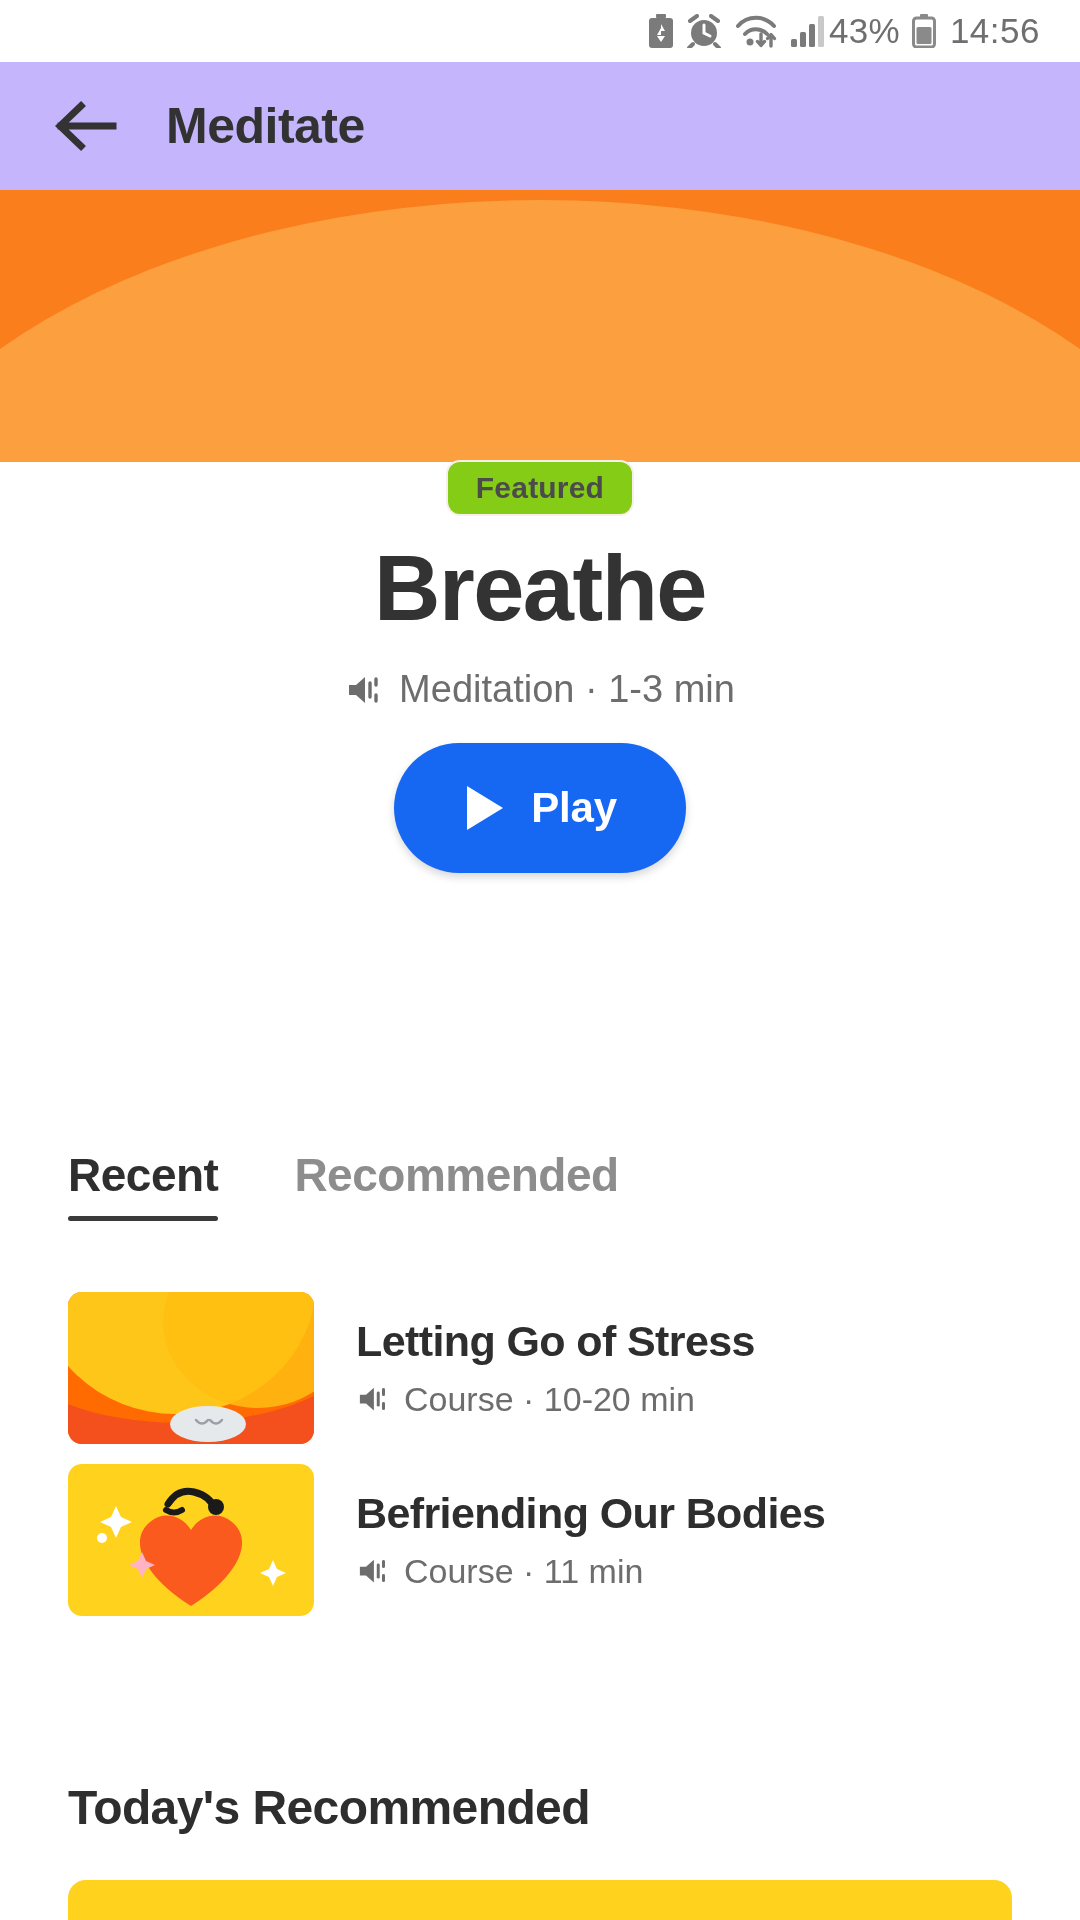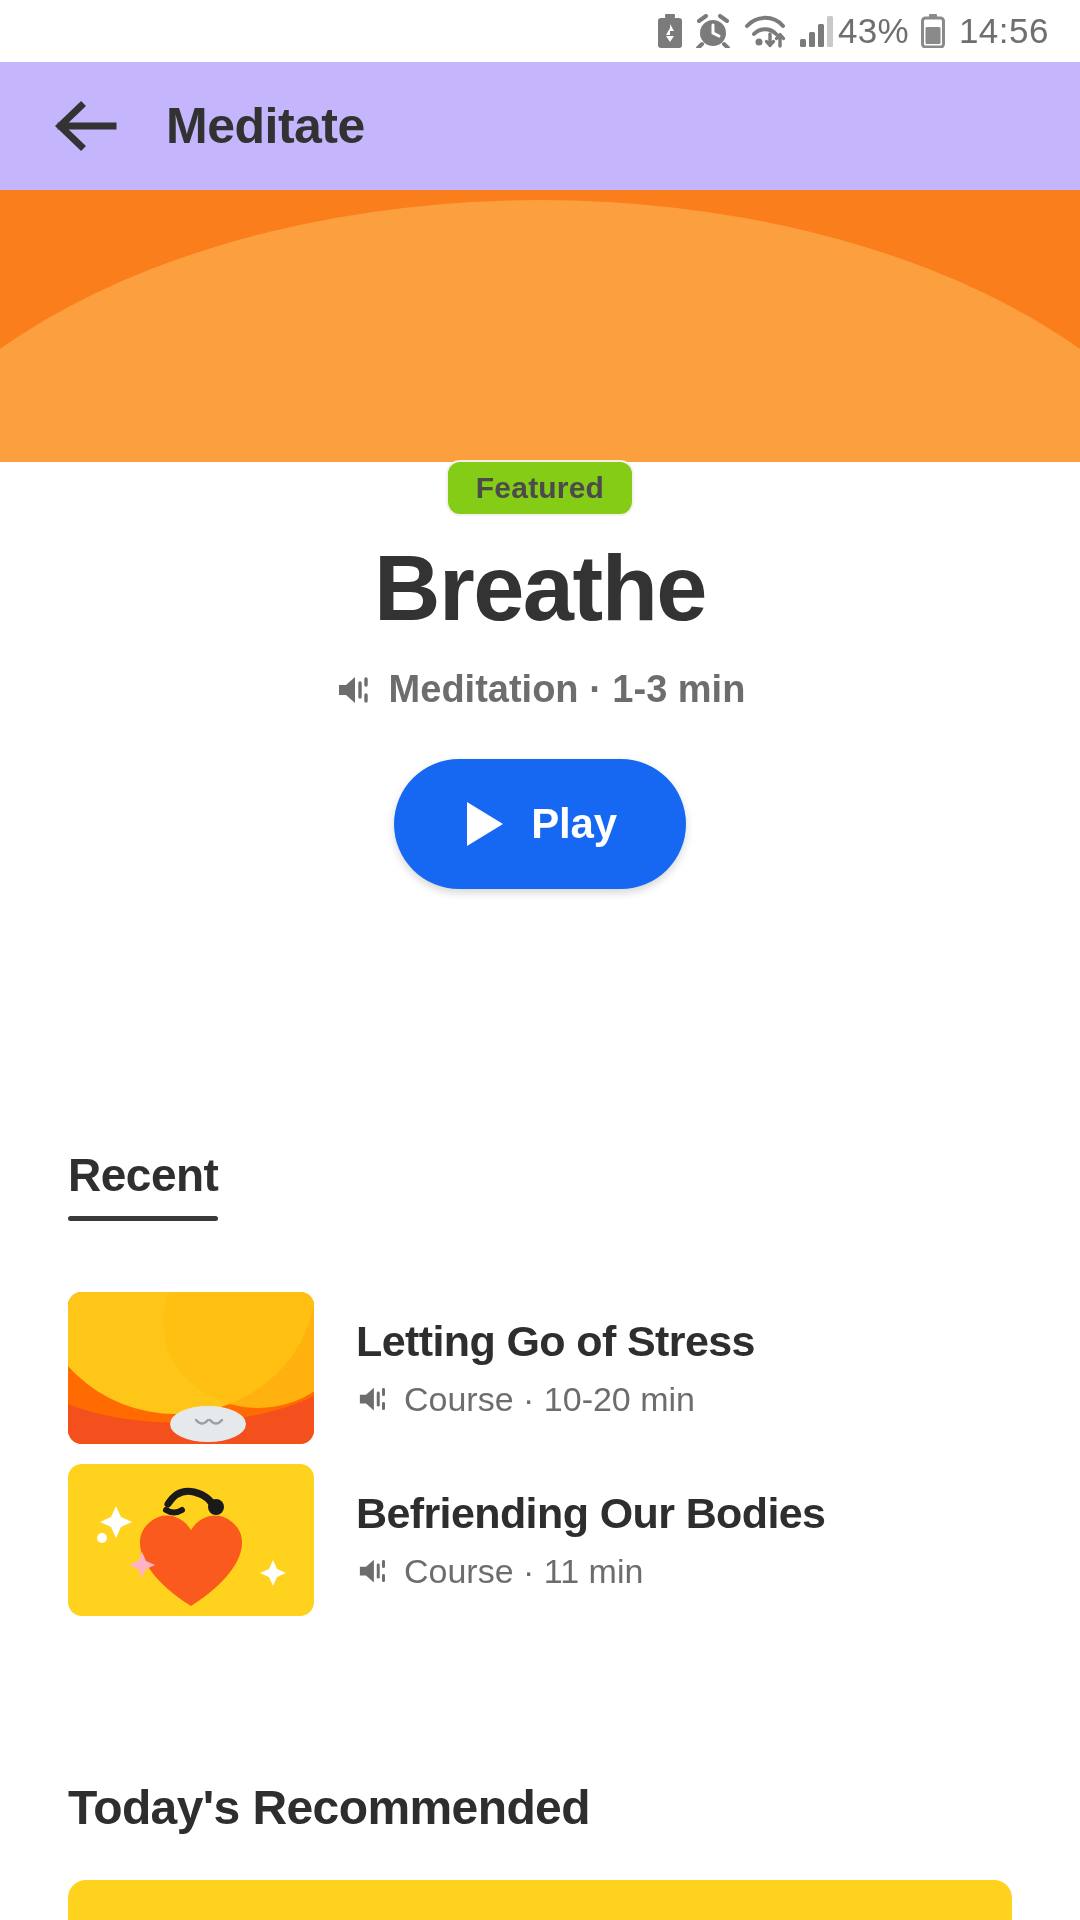--- a/index.html
+++ b/index.html
@@ -11,21 +11,21 @@
     position: relative; overflow: hidden;
     font-family: "Liberation Sans", sans-serif;
     -webkit-font-smoothing: antialiased;
   }
 
   
   .statusbar {
     position: absolute; top: 0; left: 0;
     width: 1080px; height: 62px;
     display: flex; align-items: center; justify-content: flex-end;
-    padding-right: 31px; box-sizing: border-box;
+    padding-right: 40px; box-sizing: border-box;
     color: #7b7b7b;
   }
   .sb-icons { display: flex; align-items: center; gap: 13px; }
   .sb-time {
     font-size: 35px; font-weight: 400; color: #6f6f6f;
     margin-left: 14px; letter-spacing: 0.5px;
   }
   .sb-pct {
     font-size: 35px; font-weight: 400; color: #6f6f6f;
     margin-left: 4px; letter-spacing: 0.3px;
@@ -72,24 +72,24 @@
     letter-spacing: 0.2px;
   }
   .hero-title {
     margin-top: 26px;
     font-size: 92px; font-weight: 700; color: #333333;
     letter-spacing: -1.5px; line-height: 1;
   }
   .hero-sub {
     margin-top: 34px;
     display: flex; align-items: center; gap: 16px;
-    font-size: 38px; color: #6d6d6d; font-weight: 700;
+    font-size: 38px; color: #6d6d6d; font-weight: 400;
   }
   .play-btn {
-    margin-top: 48px;
+    margin-top: 32px;
     width: 292px; height: 130px;
     background: #1667f2; border-radius: 65px;
     display: flex; align-items: center; justify-content: center;
     gap: 24px; cursor: pointer;
     box-shadow: 0 4px 8px rgba(0,0,0,0.16);
   }
   .play-label {
     font-size: 42px; font-weight: 700; color: #ffffff;
     letter-spacing: -0.2px;
   }
@@ -220,20 +220,24 @@
       <path d="M4 3 L40 25 L4 47 Z" fill="#ffffff"></path>
     </svg>
     <span class="play-label">Play</span>
   </div>
 </div>
 
 <div class="tabs">
   <div class="tab active">
     <span class="tab-label">Recent</span>
     <span class="tab-underline"></span>
+  </div>
+  <div class="tab inactive">
+    <span class="tab-label">Recommended</span>
+
   </div>
 </div>
 
 <div class="list">
 
   <div class="row">
     <div class="thumb">
       <svg width="246" height="152" viewBox="0 0 246 152">
         <rect x="0" y="0" width="246" height="152" fill="#ff6b00"></rect>
         <path d="M0 112 C70 140 180 136 246 104 L246 152 L0 152 Z" fill="#f4501e"></path>

